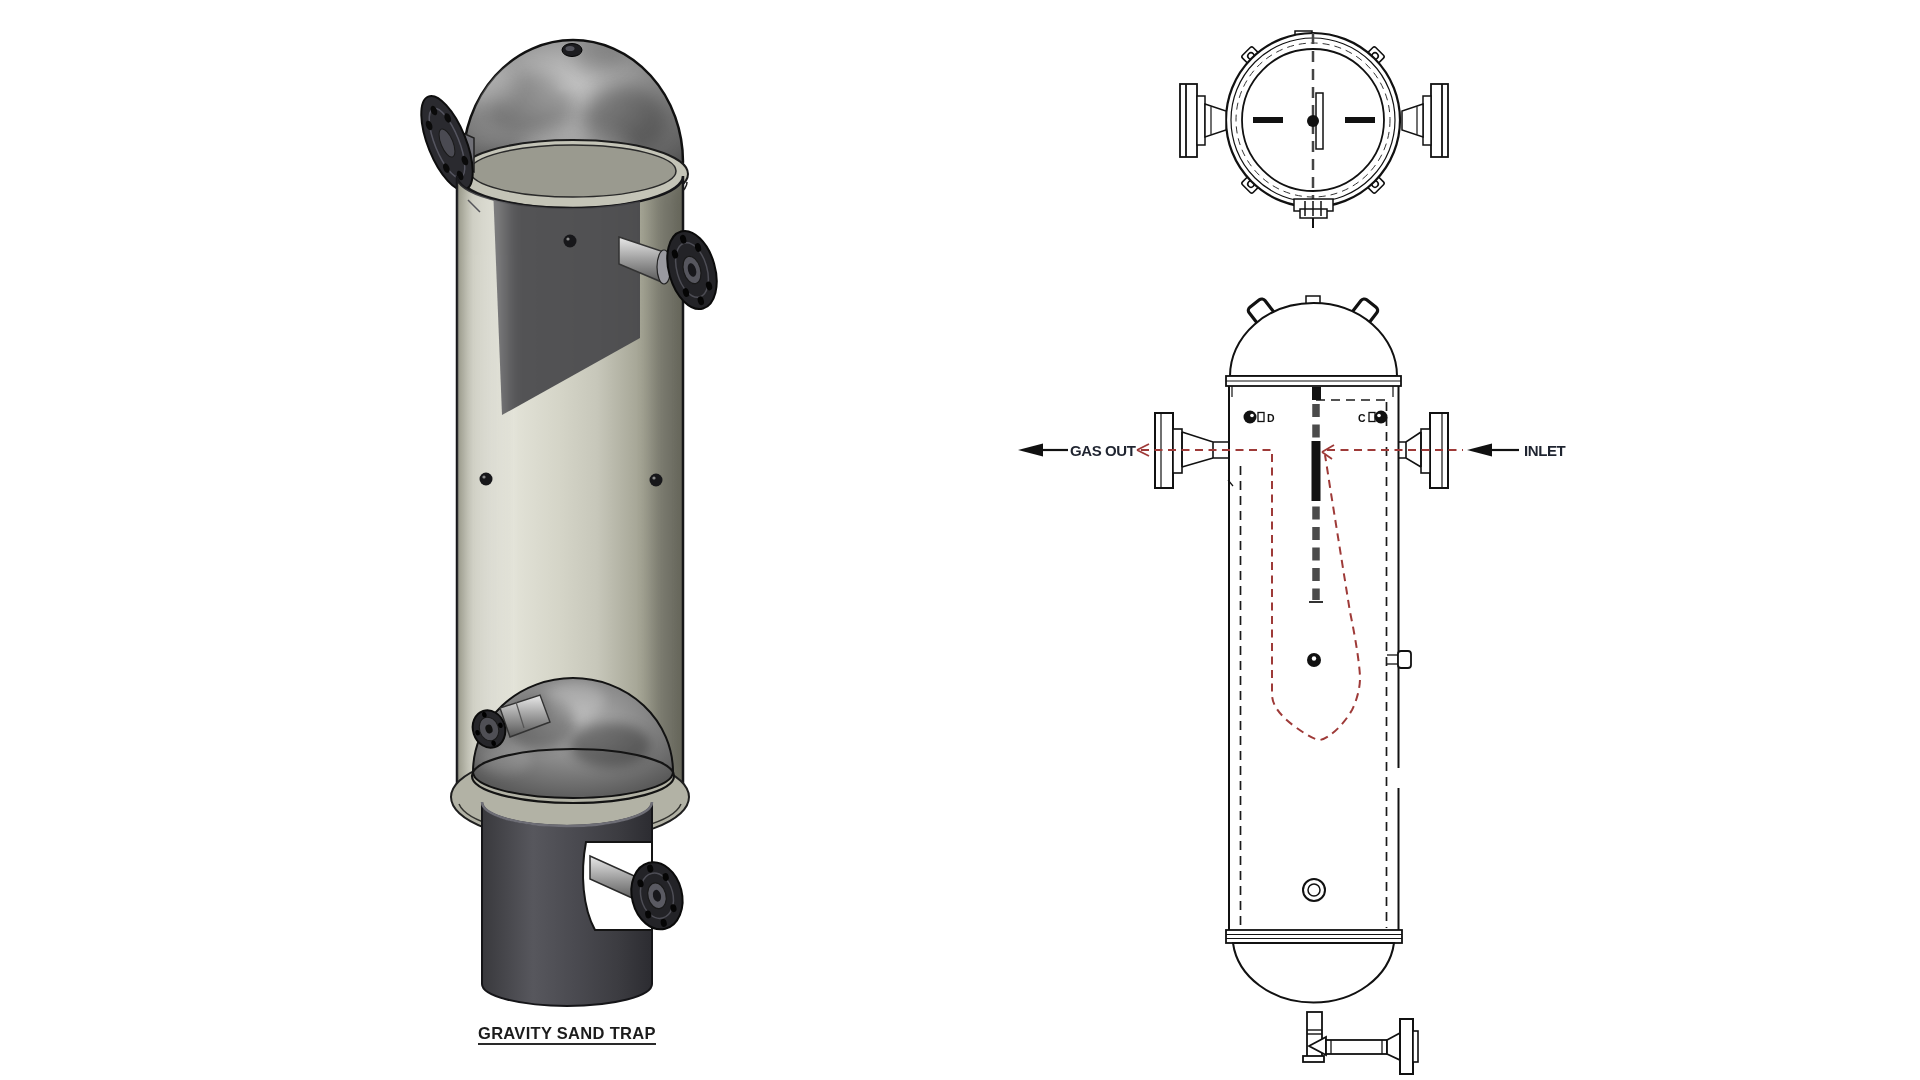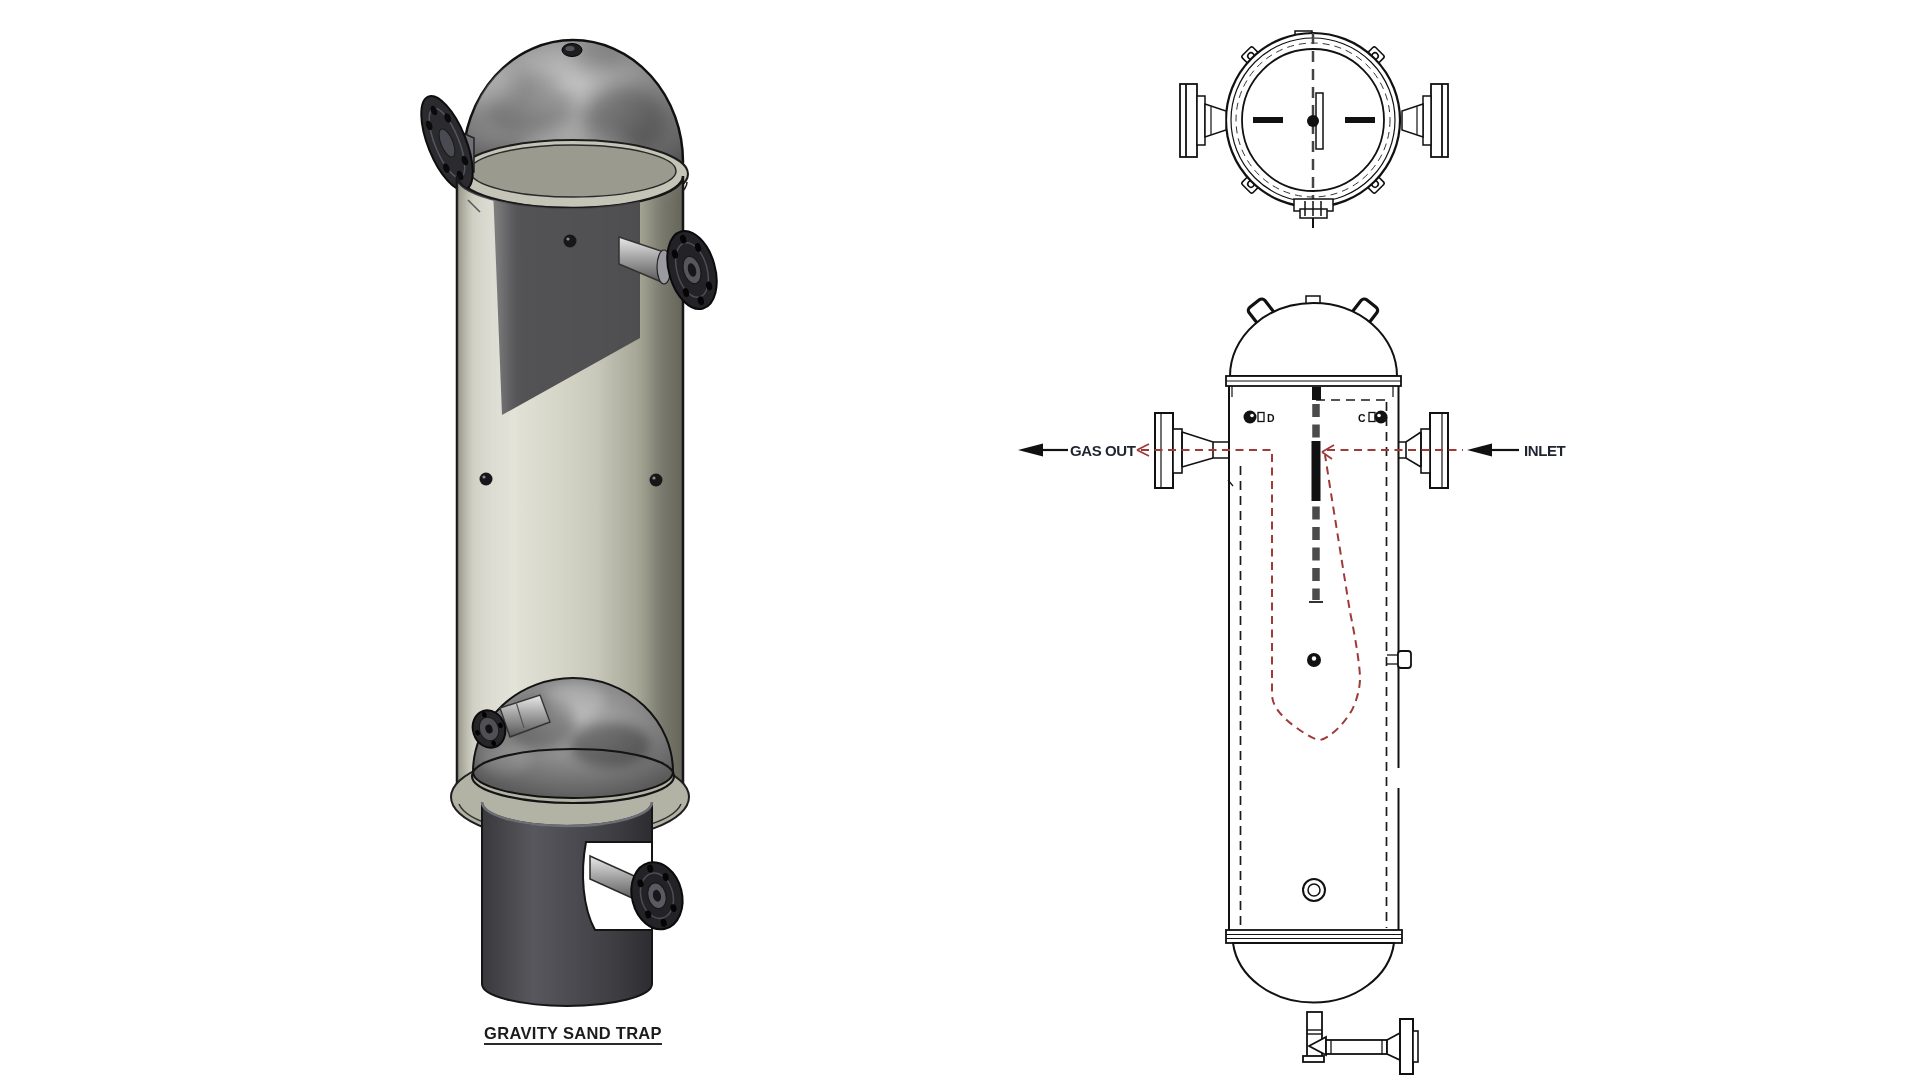--- a/index.html
+++ b/index.html
@@ -1,19 +1,19 @@
 <!DOCTYPE html>
 <html><head>
 <meta charset="utf-8">
 <style>
   html,body{margin:0;padding:0;background:#ffffff;width:1920px;height:1080px;overflow:hidden;
     font-family:"Liberation Sans", sans-serif;}
   #sheet{position:relative;width:1920px;height:1080px;background:#fff;}
   #vector-layer{position:absolute;left:0;top:0;}
-  .caption{position:absolute;left:478px;top:1024px;width:190px;text-align:center;
+  .caption{position:absolute;left:478px;top:1024px;width:190px;text-align:left;
     font-size:16.5px;font-weight:bold;letter-spacing:.3px;color:#1c1c1c;}
   .caption span{border-bottom:2px solid #2a2a2a;padding-bottom:1px;}
   svg text{font-family:"Liberation Sans", sans-serif;}
   .lbl{font-size:15px;font-weight:bold;fill:#1f2430;letter-spacing:-0.4px;}
   .sm{font-size:10.5px;font-weight:bold;fill:#111;}
 </style>
 </head>
 <body>
 
 <div id="sheet">

